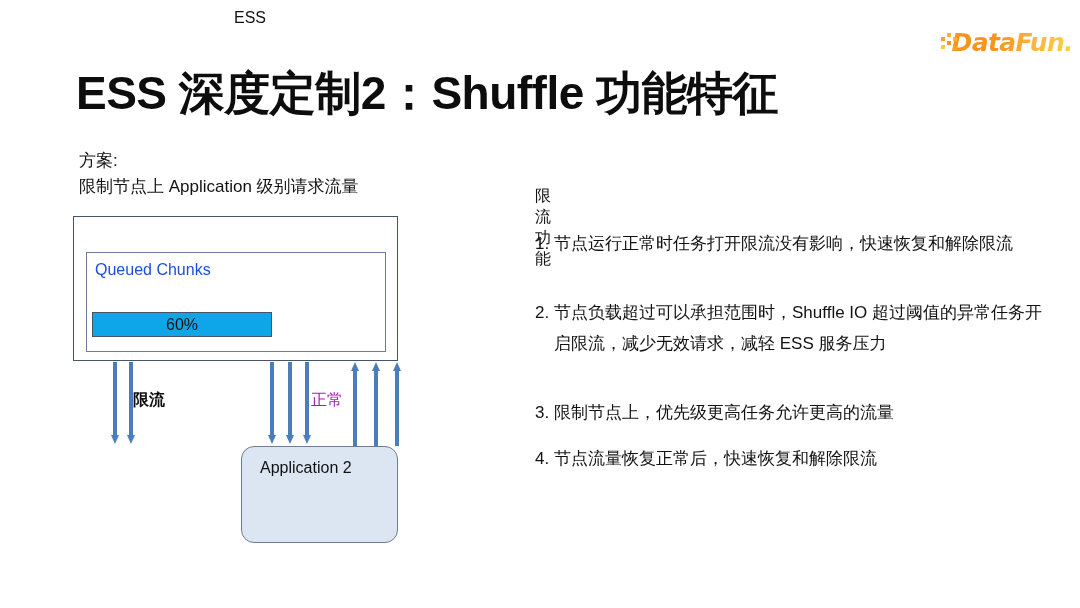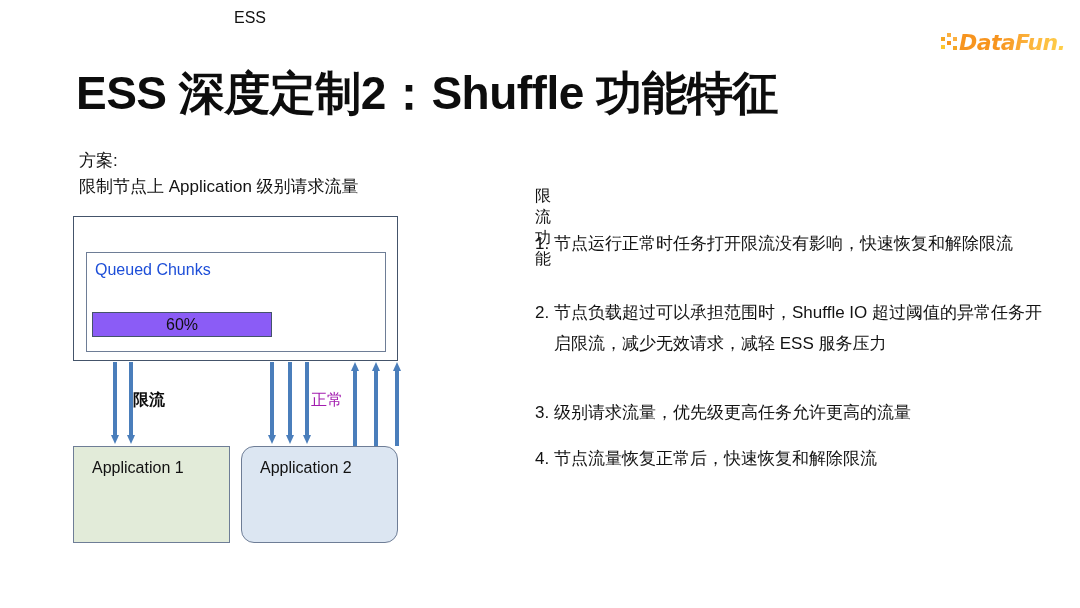--- a/index.html
+++ b/index.html
@@ -40,21 +40,21 @@
     display: block;
   }
   #brand-logo .logo-dots i:nth-child(1) { left: 0px;  top: 4px;  background:#F5A623; }
   #brand-logo .logo-dots i:nth-child(2) { left: 6px;  top: 0px;  background:#FBB040; }
   #brand-logo .logo-dots i:nth-child(3) { left: 6px;  top: 8px;  background:#F79520; }
   #brand-logo .logo-dots i:nth-child(4) { left: 0px;  top: 12px; background:#FDC830; }
   #brand-logo .logo-dots i:nth-child(5) { left: 12px; top: 4px;  background:#FBB040; }
   #brand-logo .logo-dots i:nth-child(6) { left: 12px; top: 13px; background:#F5A623; }
   #brand-logo .logo-text {
     font-family: "DejaVu Sans", sans-serif;
-    font-size: 22px;
+    font-size: 25px;
     font-weight: bold;
     font-style: italic;
     letter-spacing: -0.6px;
     background: linear-gradient(100deg,#F7941E 0%,#F7941E 38%,#FBB03B 62%,#FFD24A 100%);
     -webkit-background-clip: text;
     background-clip: text;
     color: transparent;
     line-height: 28px;
   }
 
@@ -135,21 +135,21 @@
     width: 286px;
     height: 22px;
     background: #E2EBD9;
     border: 1.2px solid #44546A;
   }
   .bar-60 {
     left: 92px;
     top: 312px;
     width: 180px;
     height: 25px;
-    background: #8b5cf6;
+    background: #0ea5e9;
     border: 1.2px solid #44546A;
   }
 
   
   .arrow { position: absolute; }
   .arrow .shaft {
     position: absolute;
     left: 2px;
     width: 4px;
     background: #4A7EBB;
@@ -297,40 +297,37 @@
     <span class="shaft" style="top:9px; height:75px;"></span>
   </div>
   <div class="arrow up" style="left:393px; top:362px; width:9px; height:84px;">
     <span class="head" style="top:0;"></span>
     <span class="shaft" style="top:9px; height:75px;"></span>
   </div>
 
   <div class="label-limit">限流</div>
   <div class="label-normal">正常</div>
 
-  <div class="app-box app-1">
-    <span>Application 1</span>
-  </div>
   <div class="app-box app-2">
     <span>Application 2</span>
   </div>
 </div>
 
 <div id="features">
   <div class="features-title">限流功能</div>
 
   <div class="feature-item fi-1">
     <span class="num">1.</span>
     <span class="txt">节点运行正常时任务打开限流没有影响，快速恢复和解除限流</span>
   </div>
   <div class="feature-item fi-2">
     <span class="num">2.</span>
     <span class="txt">节点负载超过可以承担范围时，Shuffle IO 超过阈值的异常任务开启限流，减少无效请求，减轻 ESS 服务压力</span>
   </div>
   <div class="feature-item fi-3">
     <span class="num">3.</span>
-    <span class="txt">级别请求流量，优先级更高任务允许更高的流量</span>
+    <span class="txt">限制节点上，优先级更高任务允许更高的流量</span>
   </div>
   <div class="feature-item fi-4">
     <span class="num">4.</span>
     <span class="txt">节点流量恢复正常后，快速恢复和解除限流</span>
   </div>
 </div>
 
 </body></html>

